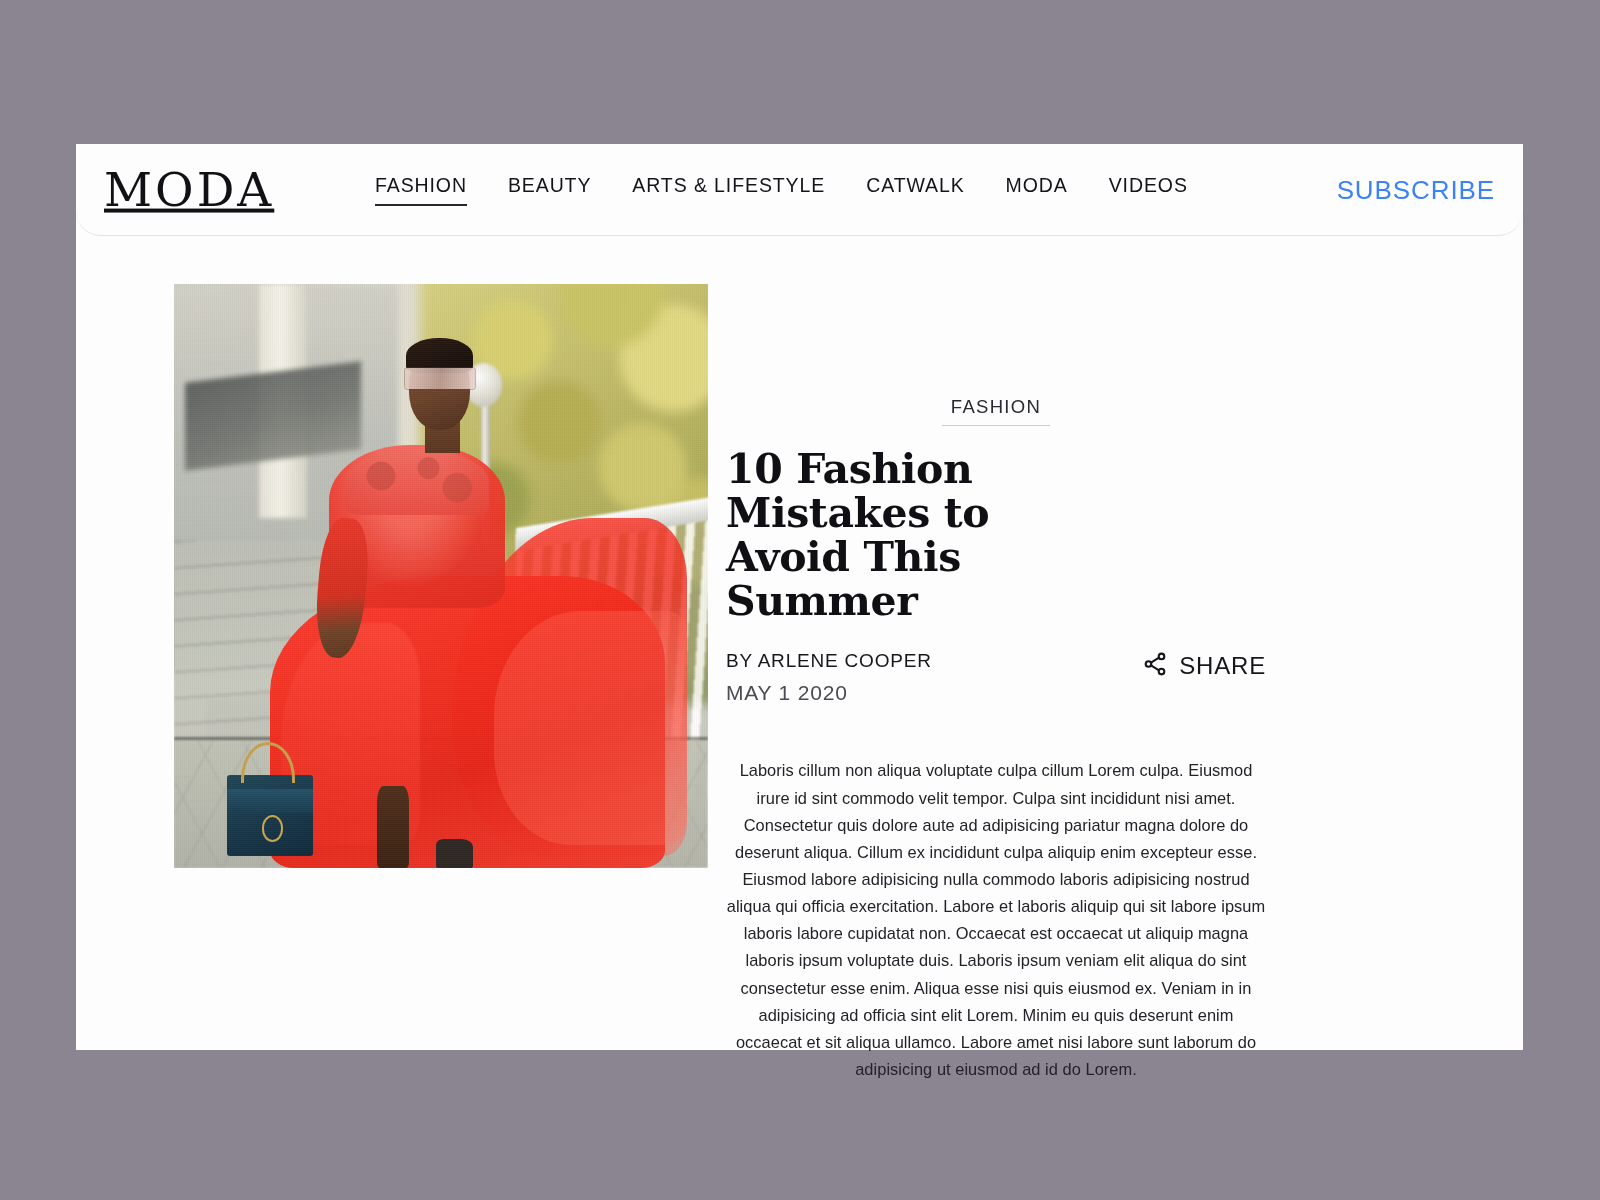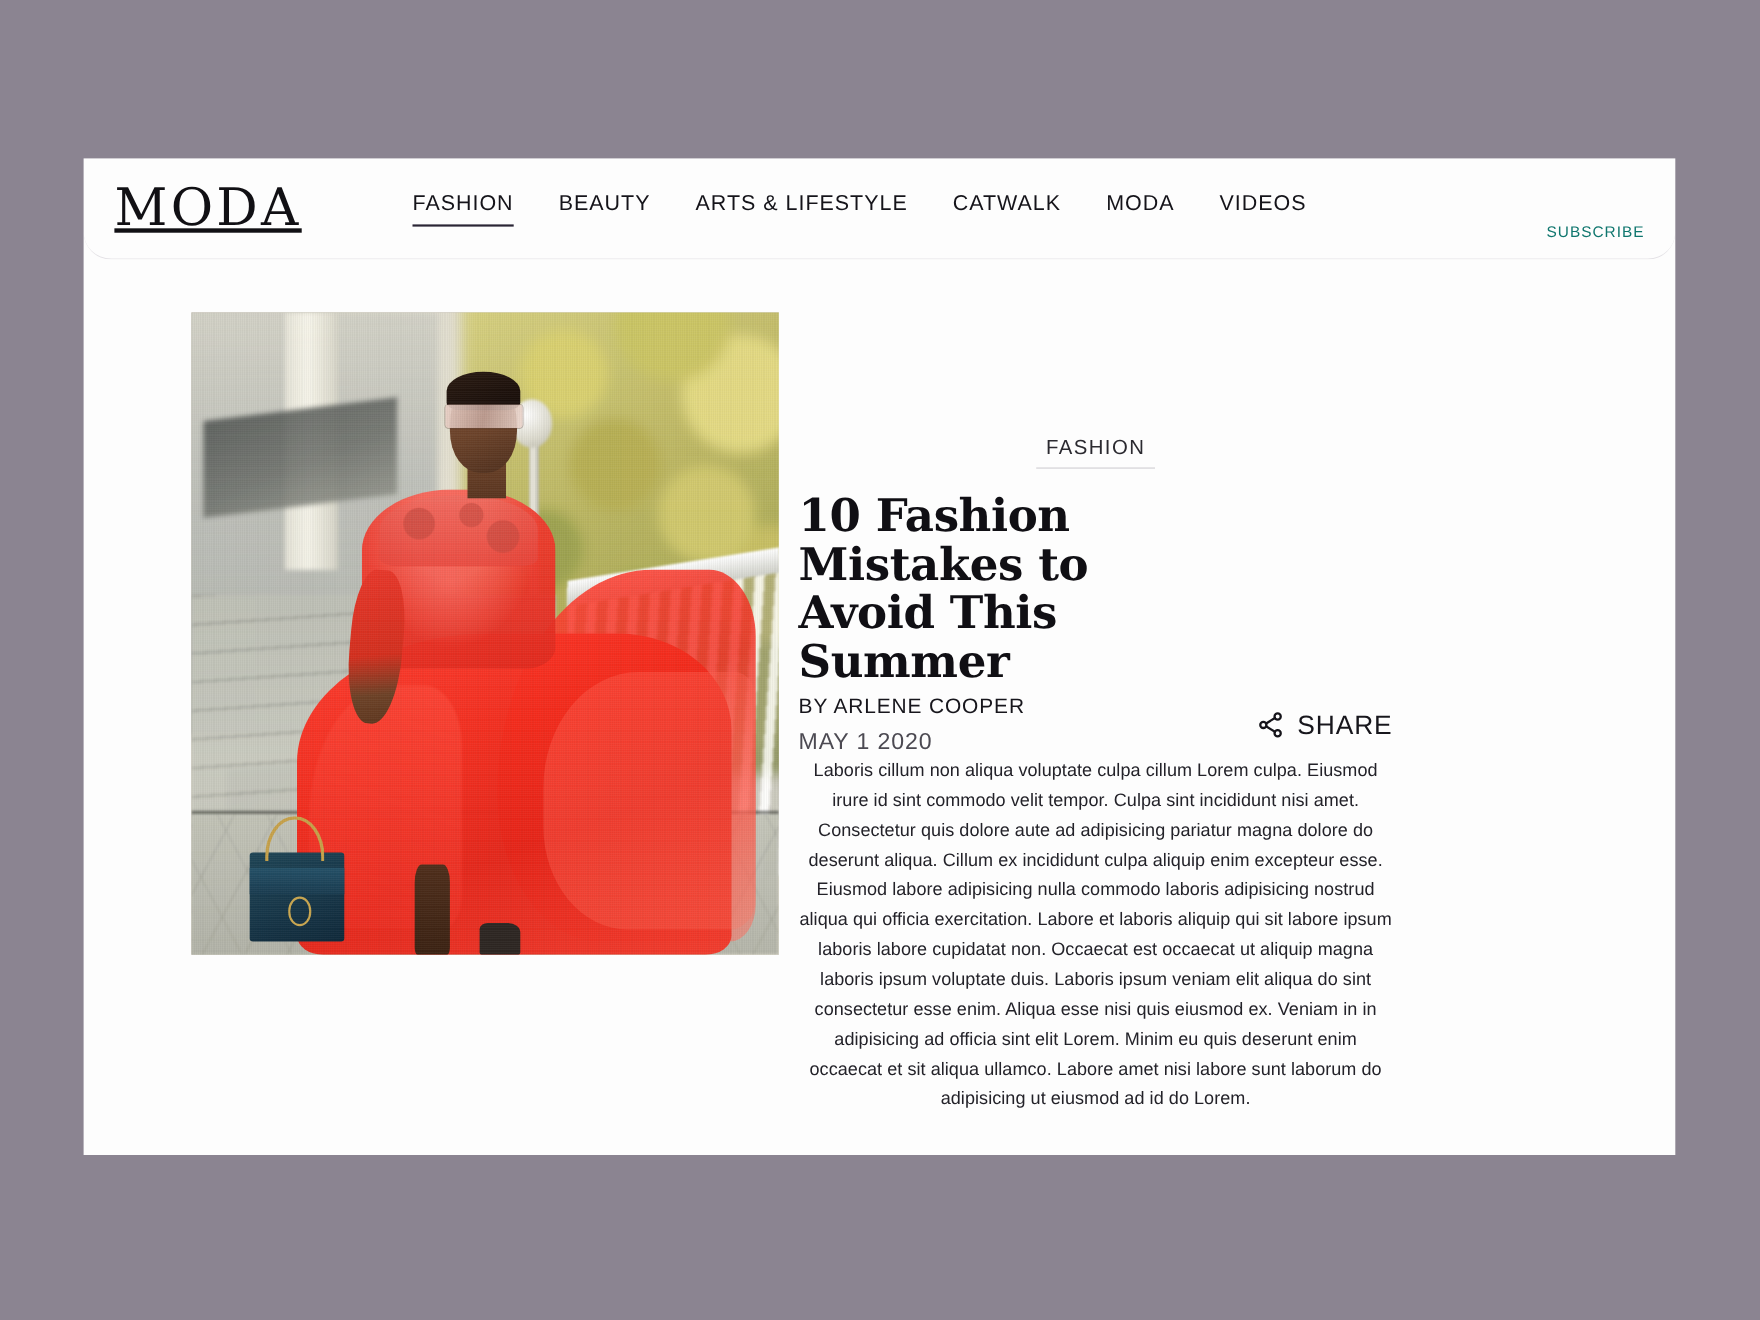--- a/index.html
+++ b/index.html
@@ -81,27 +81,26 @@
     bottom: 0;
     height: 1.5px;
     background: #2a2535;
   }
 
   .subscribe-link {
     position: absolute;
     right: 28px;
     top: 50%;
     transform: translateY(-50%);
-    font-size: 14px;
+    font-size: 26px;
     letter-spacing: 0.9px;
-    color: #0f766e;
+    color: #3b82f6;
     text-decoration: none;
     white-space: nowrap;
     cursor: pointer;
-    margin-top: 20px;
   }
 
   
   .article-wrap {
     position: relative;
     padding: 0;
   }
 
   
   .hero-figure {
@@ -390,28 +389,29 @@
     text-decoration: none;
   }
 
   .headline {
     font-family: "DejaVu Serif", "Liberation Serif", serif;
     font-weight: 700;
     font-size: 41px;
     line-height: 1.07;
     letter-spacing: -0.4px;
     color: #100f14;
-    margin-bottom: 8px;
+    margin-bottom: 26px;
     max-width: 400px;
   }
 
   .byline-row {
     display: flex;
-    align-items: center;
+    align-items: flex-start;
     justify-content: space-between;
+    margin-bottom: 52px;
   }
 
   .byline-block { padding-top: 1px; }
 
   .byline-author {
     font-size: 19px;
     letter-spacing: 0.8px;
     color: #17161c;
     margin-bottom: 9px;
     font-weight: 400;

